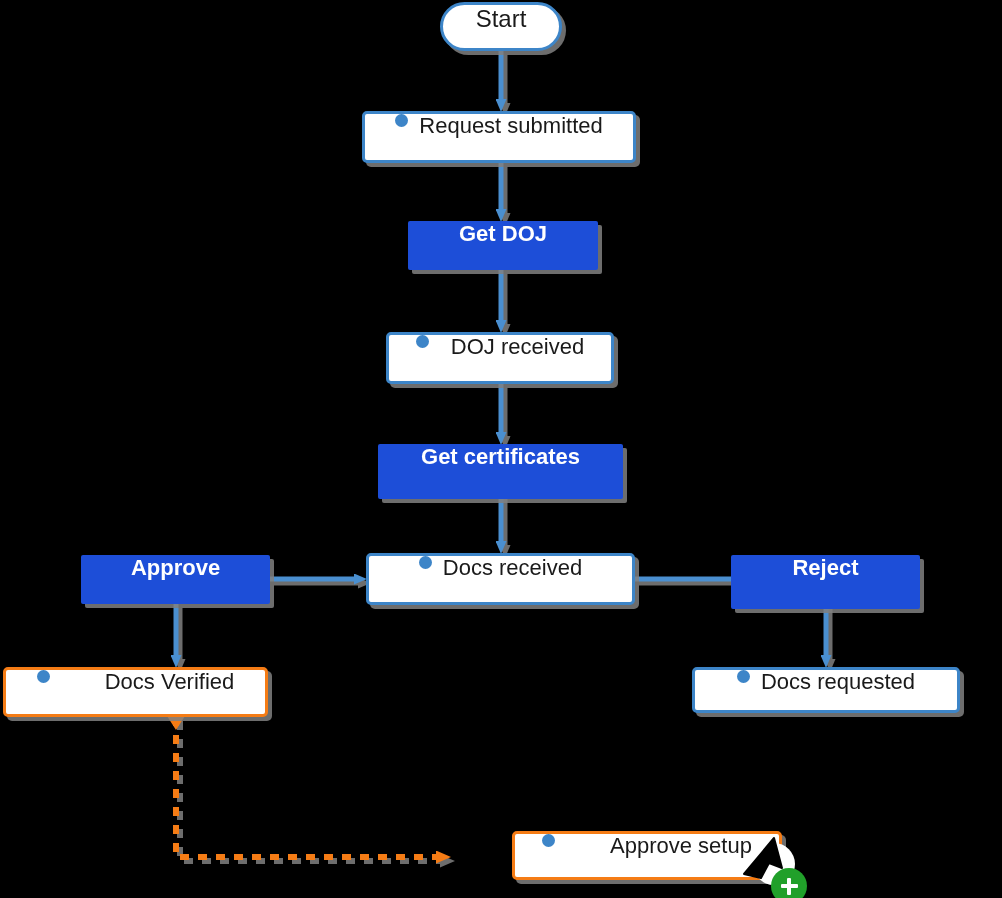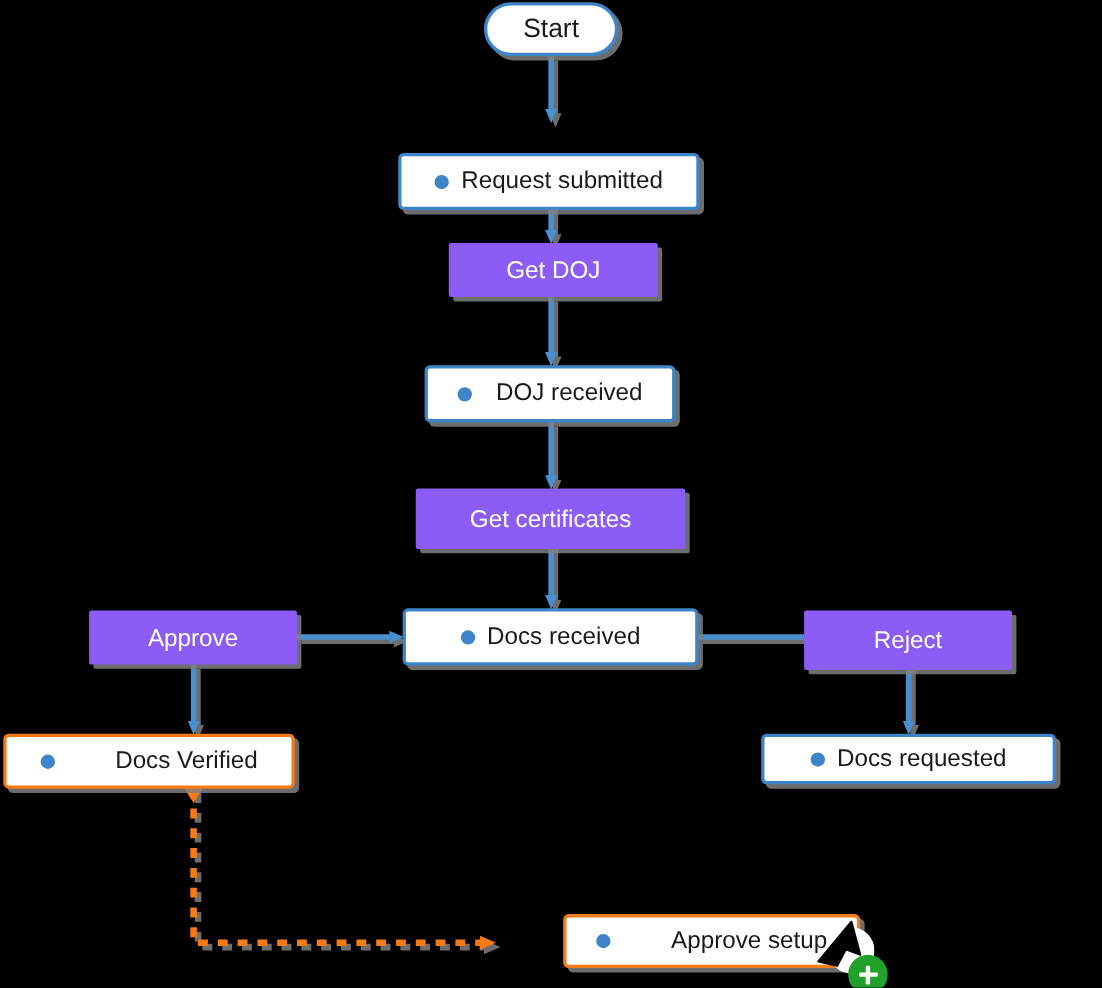--- a/index.html
+++ b/index.html
@@ -24,21 +24,21 @@
     left: 0;
     top: 0;
     width: 1002px;
     height: 898px;
     pointer-events: none;
   }
   .node {
     position: absolute;
     box-sizing: border-box;
     display: flex;
-    align-items: center;
+    align-items: flex-start;
     justify-content: center;
     white-space: nowrap;
   }
   
   .node.state {
     background: #ffffff;
     border: 3px solid #3d85c8;
     border-radius: 5px;
     color: #1a1a1a;
     font-size: 22px;
@@ -65,26 +65,27 @@
   .node.terminal {
     background: #ffffff;
     border: 3px solid #3d85c8;
     border-radius: 999px;
     color: #1a1a1a;
     font-size: 24px;
     box-shadow: 4px 4px 0 rgba(128,128,128,0.85);
   }
   
   .node.action {
-    background: #8b5cf6;
+    background: #1d4ed8;
     color: #ffffff;
     font-size: 22px;
     border: 0;
     border-radius: 2px;
     box-shadow: 4px 4px 0 rgba(128,128,128,0.85);
+    font-weight: bold;
   }
   
   #cursor-group {
     position: absolute;
     pointer-events: none;
   }
   #cursor-group .cursor-arrow {
     position: absolute;
     left: 0;
     top: 0;
@@ -157,21 +158,21 @@
       <path stroke="#f57c15" stroke-width="6" stroke-dasharray="9 9" d="M176,717 L176,857 L437,857" marker-end="url(#ah-orange)"></path>
 
       <path fill="#f57c15" stroke="none" d="M167,716 L185,716 L176,730 Z"></path>
     </g>
   </svg>
 
   <div class="node terminal" style="left:440px; top:2px; width:122px; height:49px;">
     <span class="label">Start</span>
   </div>
 
-  <div class="node state" style="left:362px; top:111px; width:274px; height:52px;margin-top:28px;">
+  <div class="node state" style="left:362px; top:111px; width:274px; height:52px;">
     <span class="bullet"></span>
     <span class="label">Request submitted</span>
   </div>
 
   <div class="node action" style="left:408px; top:221px; width:190px; height:49px;">
     <span class="label">Get DOJ</span>
   </div>
 
   <div class="node state" style="left:386px; top:332px; width:228px; height:52px;gap:11px;">
     <span class="bullet"></span>

